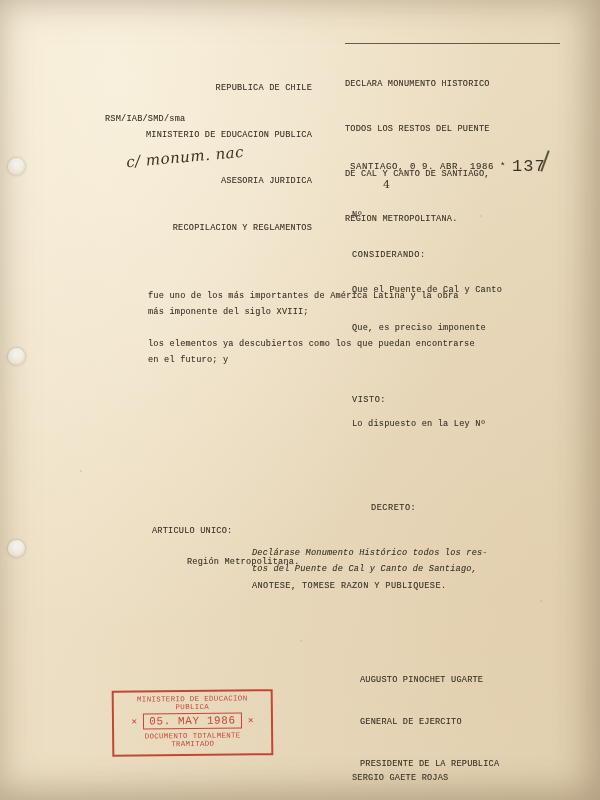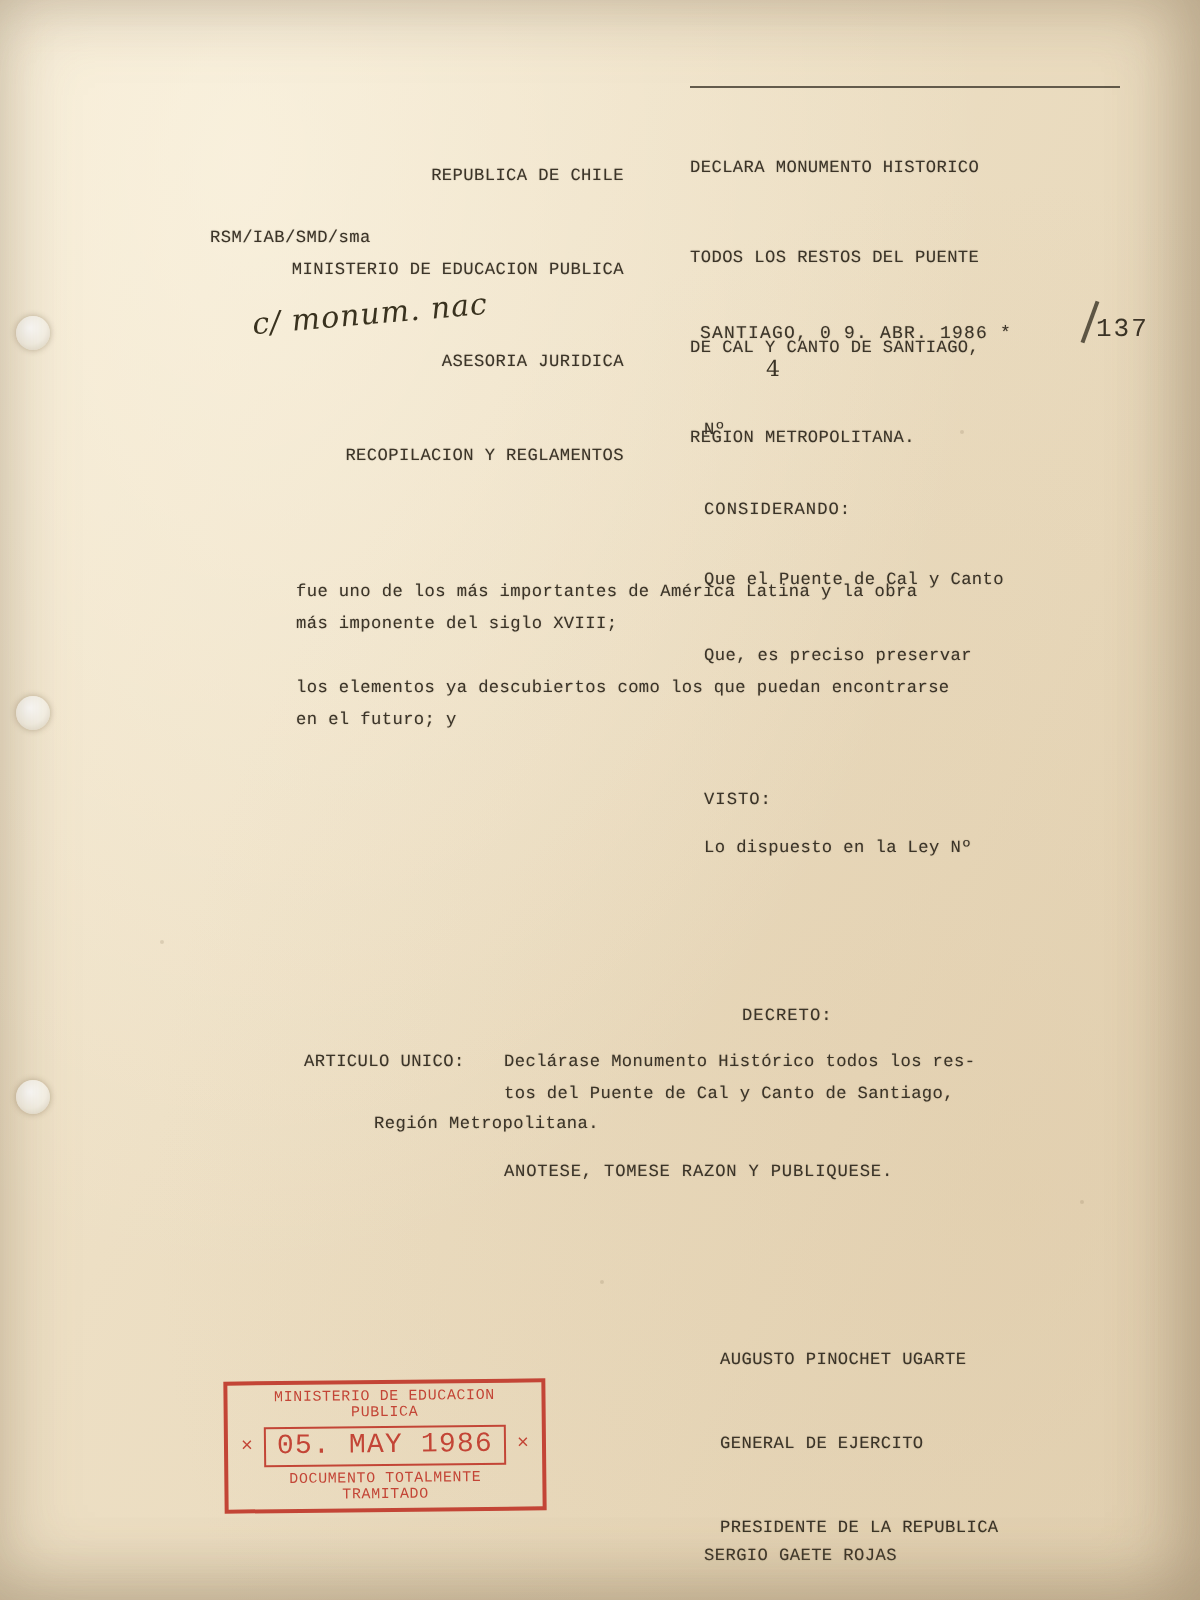--- a/index.html
+++ b/index.html
@@ -113,24 +113,23 @@
     left: 350px;
     top: 160px;
     font-size: 9px;
     letter-spacing: 0.6px;
   }
   #doc-number-stamp {
     position: absolute;
     left: 512px;
     top: 157px;
     font-family: "Liberation Mono", monospace;
-    font-size: 13px;
+    font-size: 17px;
     color: #3a3326;
     letter-spacing: 1px;
-    margin-left: 36px;
   }
   #doc-number-slash {
     position: absolute;
     left: 544px;
     top: 150px;
     width: 2px;
     height: 22px;
     background: #3a3326;
     transform: rotate(20deg);
     opacity: 0.8;
@@ -155,21 +154,21 @@
   #considerando-p2 { left: 352px; top: 321px; width: 212px; }
   #considerando-p2b { left: 148px; top: 337px; width: 415px; }
 
   #visto-label { left: 352px; top: 393px; letter-spacing: 0.5px; }
   #visto-p1 { left: 352px; top: 417px; width: 212px; }
   #visto-p1b { left: 148px; top: 433px; width: 420px; }
 
   #decreto-label { left: 371px; top: 501px; letter-spacing: 0.5px; }
 
   #articulo-label { left: 152px; top: 524px; }
-  #articulo-text { left: 252px; top: 524px; width: 312px; }
+  #articulo-text { left: 252px; top: 546px; width: 312px; font-style: italic; }
   #articulo-text2 { left: 187px; top: 555px; width: 380px; }
 
   #anotese { left: 252px; top: 579px; letter-spacing: 0.4px; }
 
   
   #sig1 { left: 360px; top: 645px; line-height: 14px; }
   #sig2 { left: 352px; top: 743px; line-height: 14px; }
 
   
   #red-stamp {
@@ -190,21 +189,21 @@
   #red-stamp .date-row {
     display: flex;
     align-items: center;
     justify-content: center;
     gap: 6px;
     margin-top: 2px;
   }
   #red-stamp .date-box {
     border: 1.5px solid #c0392b;
     padding: 1px 5px;
-    font-size: 14px;
+    font-size: 11px;
     letter-spacing: 0.6px;
   }
   #red-stamp .x { font-size: 10px; }
   #red-stamp .l3 { font-size: 7.5px; margin-top: 3px; letter-spacing: 0.3px; }
   #red-stamp .l4 { font-size: 7.5px; letter-spacing: 0.3px; }
 
   
   .speck {
     position: absolute;
     background: rgba(120,100,70,0.18);
@@ -242,21 +241,21 @@
   <div class="txt" id="date-line">SANTIAGO, 0 9. ABR. 1986 *</div>
   <div id="doc-number-stamp">137</div>
   <div id="doc-number-slash"></div>
   <div id="page-mark">4</div>
   <div class="txt" id="numero-label">Nº</div>
 
   <div class="txt" id="considerando-label">CONSIDERANDO:</div>
   <div class="txt" id="considerando-p1">Que el Puente de Cal y Canto</div>
   <div class="txt" id="considerando-p1b">fue uno de los más importantes de América Latina y la obra
 más imponente del siglo XVIII;</div>
-  <div class="txt" id="considerando-p2">Que, es preciso preservar</div>
+  <div class="txt" id="considerando-p2">Que, es preciso imponente</div>
   <div class="txt" id="considerando-p2b">los elementos ya descubiertos como los que puedan encontrarse
 en el futuro; y</div>
 
   <div class="txt" id="visto-label">VISTO:</div>
   <div class="txt" id="visto-p1">Lo dispuesto en la Ley Nº</div>
 
   <div class="txt" id="decreto-label">DECRETO:</div>
   <div class="txt" id="articulo-label">ARTICULO UNICO:</div>
   <div class="txt" id="articulo-text">Declárase Monumento Histórico todos los res-
 tos del Puente de Cal y Canto de Santiago,</div>

